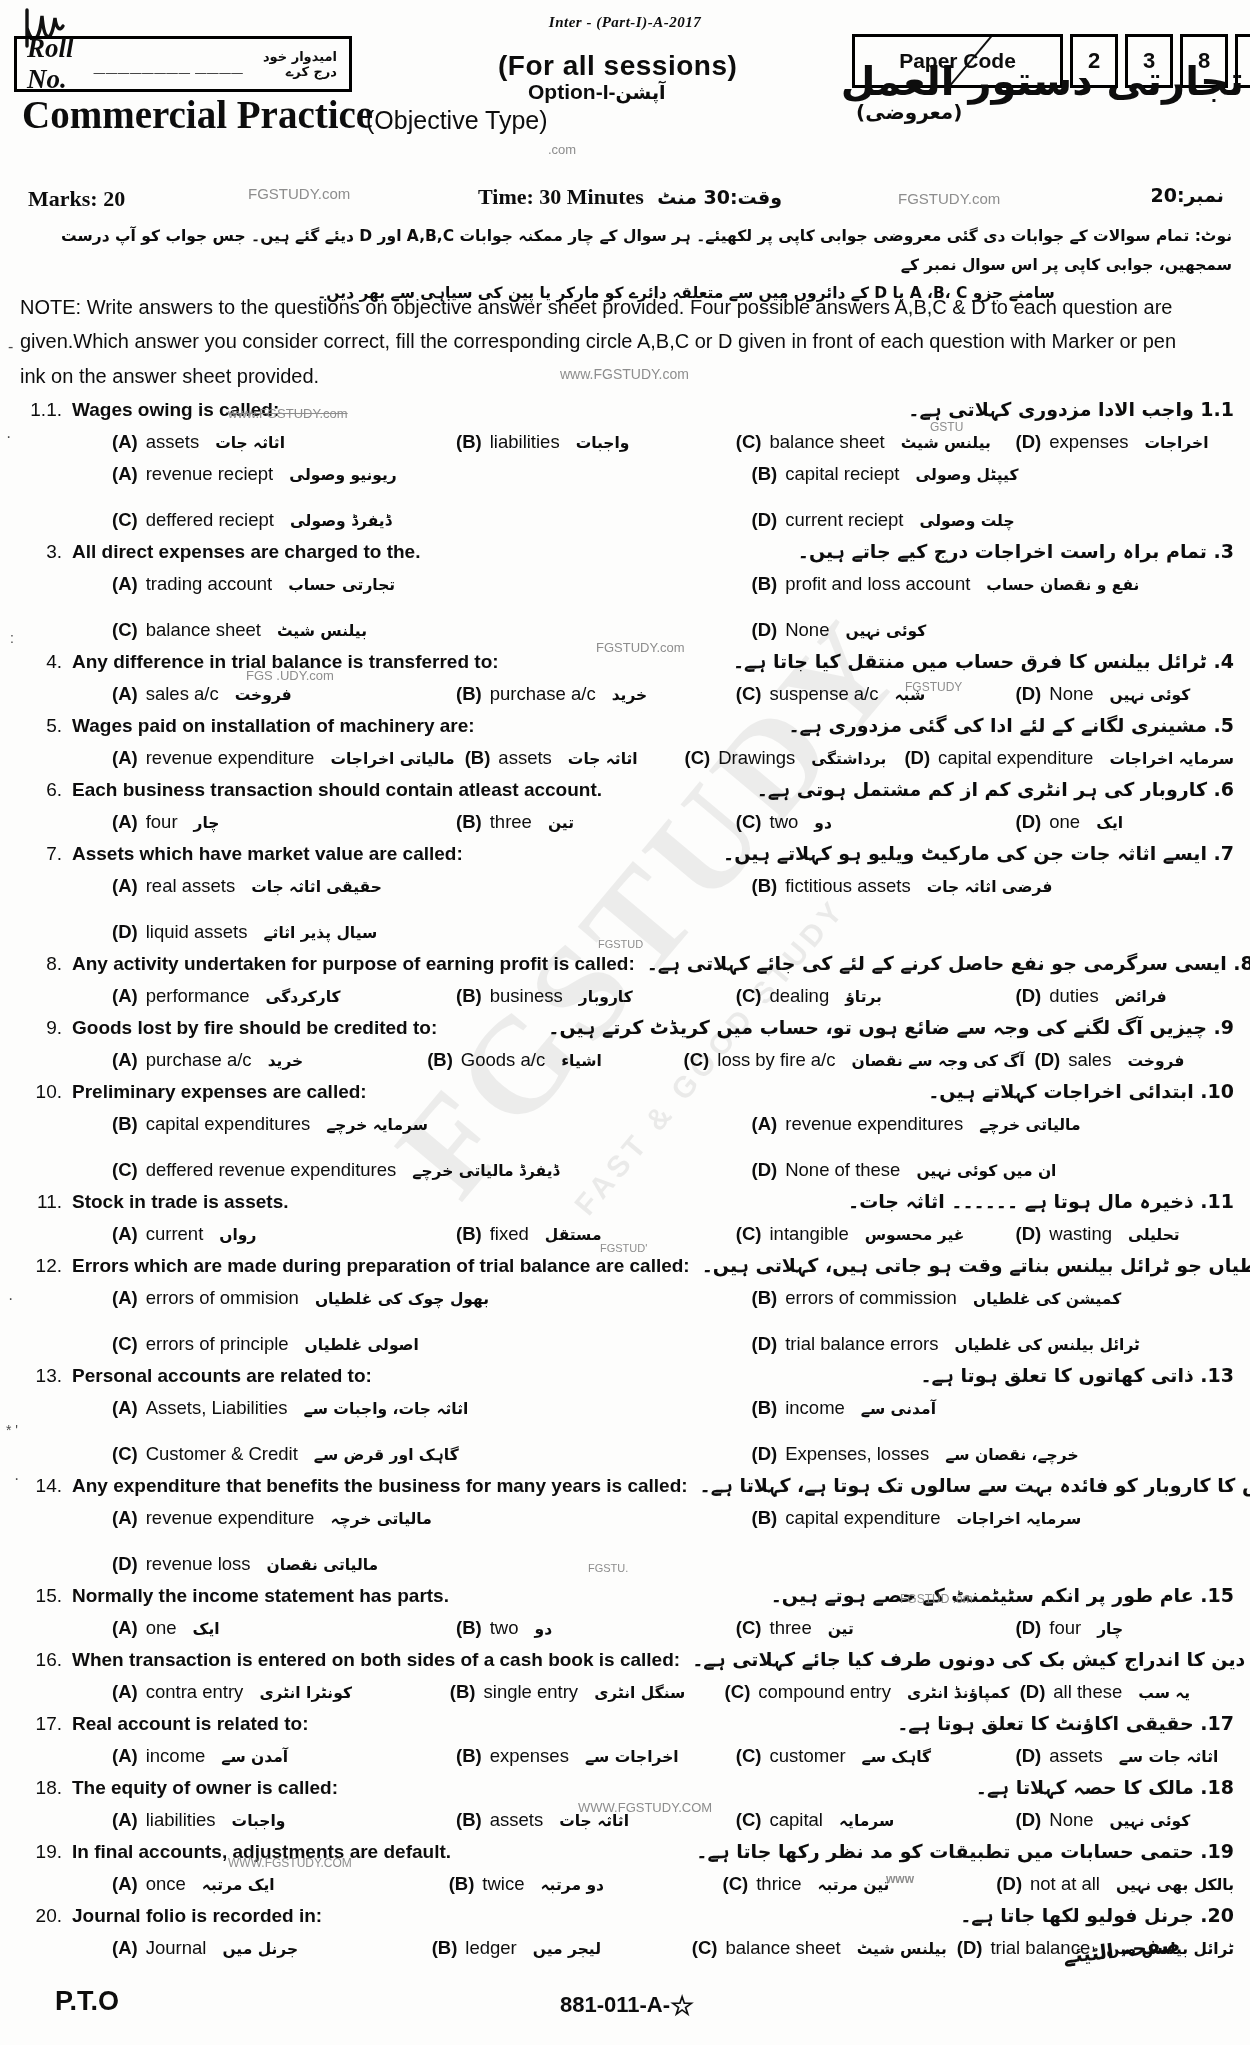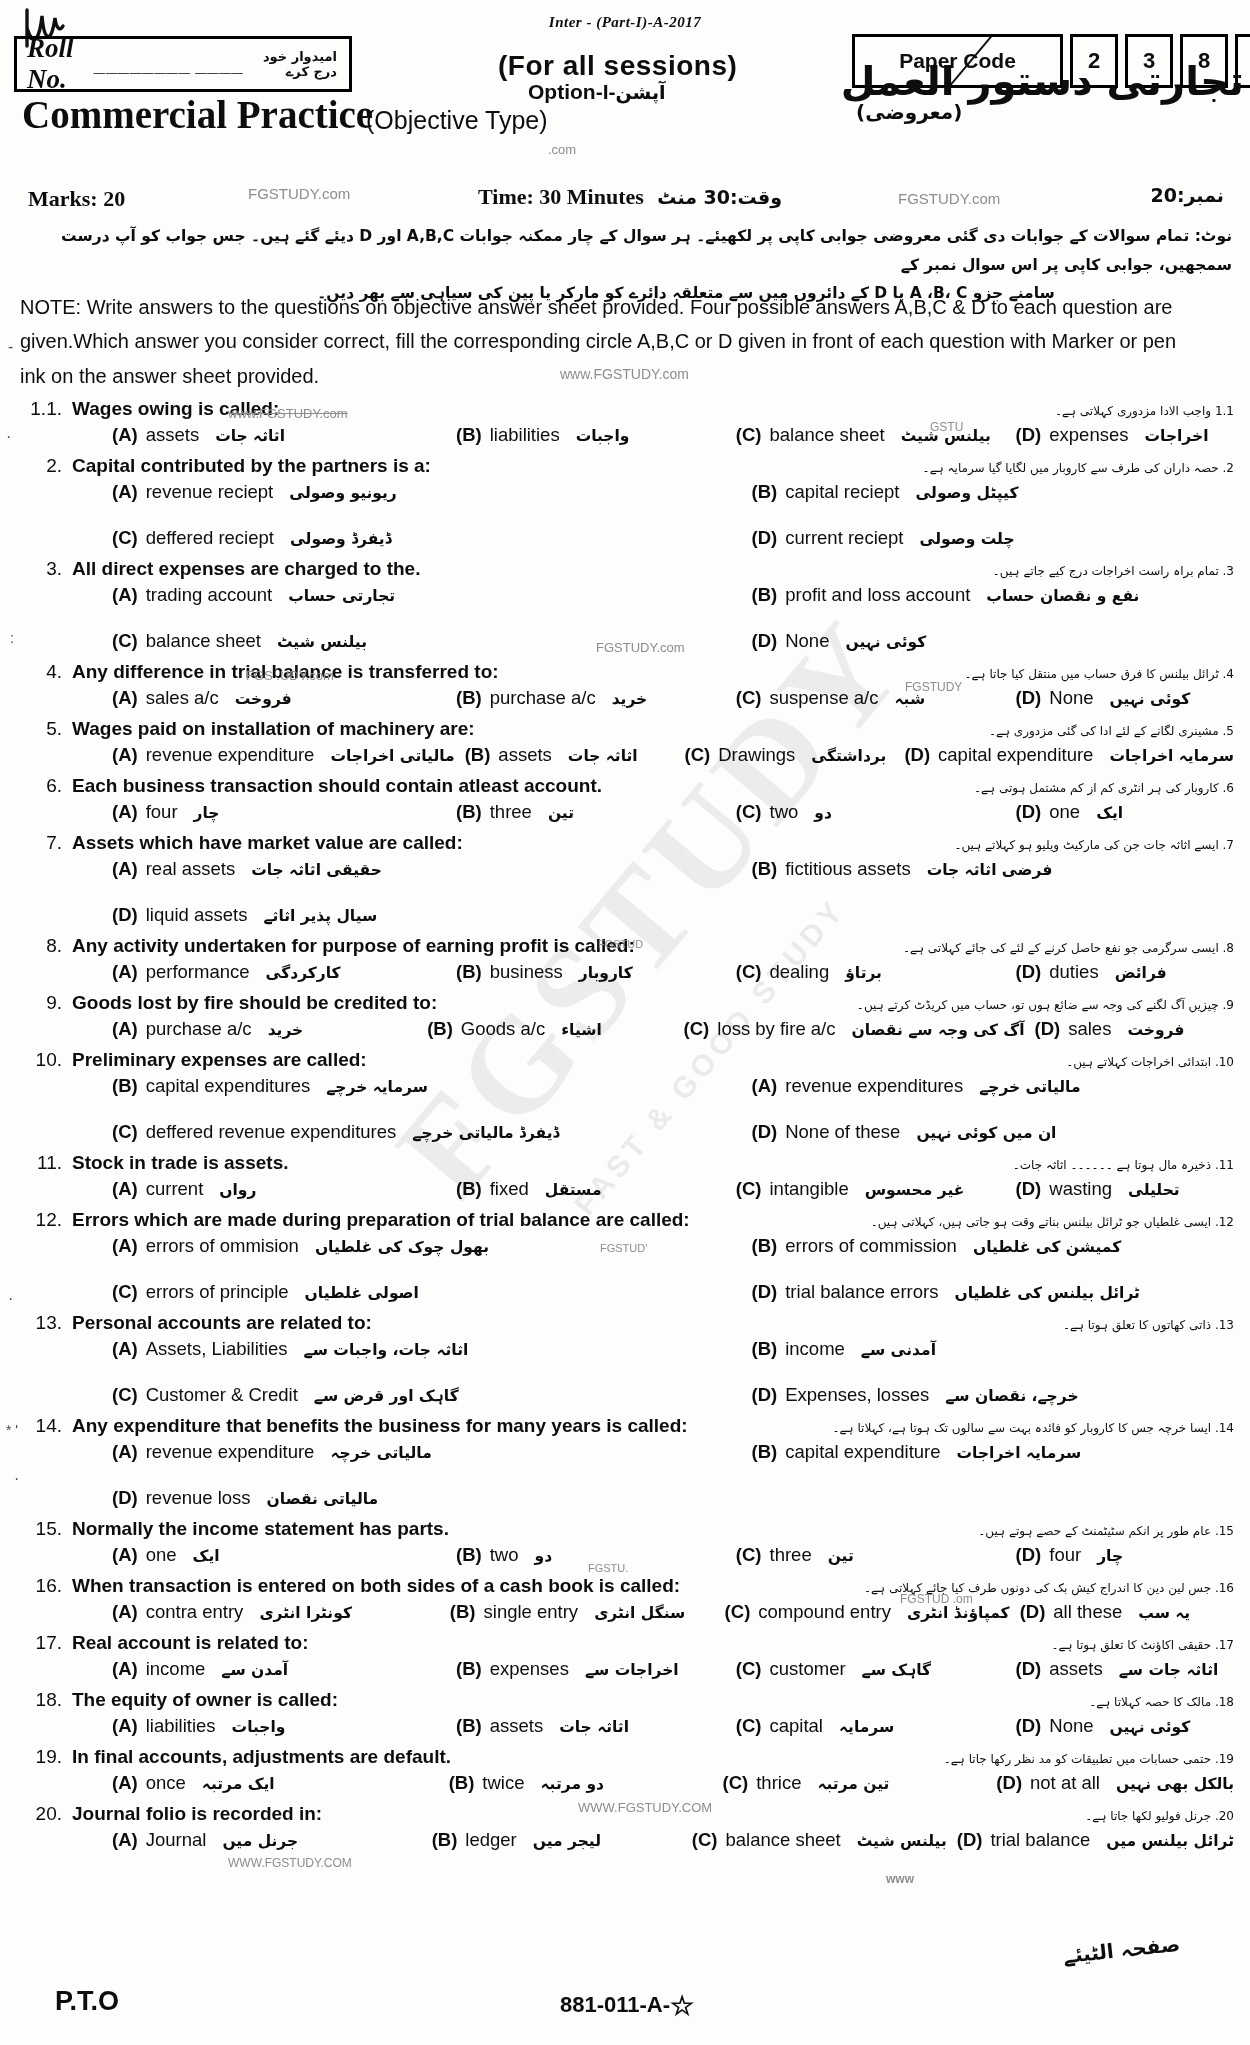--- a/index.html
+++ b/index.html
@@ -43,22 +43,22 @@
   .note-ur{top:222px;left:20px;width:1212px;text-align:right;font-size:15.5px;font-weight:bold;line-height:1.85;}
   .note-ur .l2{text-align:center;padding-left:120px;}
   .note-en{top:290px;left:20px;width:1168px;font-size:20px;line-height:1.72;}
 
   
   .qs{top:398px;left:22px;width:1212px;position:absolute;}
   .q{margin-bottom:9px;}
   .qhead{display:flex;justify-content:space-between;align-items:baseline;gap:12px;}
   .qen{font-size:19px;font-weight:600;white-space:nowrap;}
   .qen .qno{display:inline-block;min-width:40px;text-align:right;margin-right:10px;font-weight:400;}
-  .qur{font-size:12px;font-weight:normal;white-space:nowrap;}
-  .opts{padding-left:90px;margin-top:4px;}
+  .qur{font-size:19px;font-weight:bold;white-space:nowrap;}
+  .opts{padding-left:90px;margin-top:10px;}
   .opts.row4{display:flex;gap:10px;}
   .opts.row4 .opt{flex:1.05;}
   .opts.row4 .opt:nth-child(1){flex:1.3;}
   .opts.row4 .opt:nth-child(4){flex:.85;}
   .opts.grid2{display:grid;grid-template-columns:57% 43%;row-gap:24px;}
   .opt{font-size:18.5px;white-space:nowrap;}
   .opt .lbl{font-weight:bold;margin-right:8px;}
   .opt .our{font-size:15.5px;font-weight:bold;margin-left:16px;}
 
   
@@ -137,24 +137,20 @@
           <div class="qur ur">1.1 واجب الادا مزدوری کہلاتی ہے۔</div>
         </div>
         <div class="opts row4">
           <span class="opt"><b class="lbl">(A)</b><span class="oen">assets</span><span class="our ur">اثاثہ جات</span></span>
           <span class="opt"><b class="lbl">(B)</b><span class="oen">liabilities</span><span class="our ur">واجبات</span></span>
           <span class="opt"><b class="lbl">(C)</b><span class="oen">balance sheet</span><span class="our ur">بیلنس شیٹ</span></span>
           <span class="opt"><b class="lbl">(D)</b><span class="oen">expenses</span><span class="our ur">اخراجات</span></span>
         </div>
       </div>
       <div class="q">
-        <div class="qhead">
-          <div class="qen"><span class="qno">2.</span><span class="qtext">Capital contributed by the partners is a:</span></div>
-          <div class="qur ur">2. حصہ داران کی طرف سے کاروبار میں لگایا گیا سرمایہ ہے۔</div>
-        </div>
         <div class="opts grid2">
           <span class="opt"><b class="lbl">(A)</b><span class="oen">revenue reciept</span><span class="our ur">ریونیو وصولی</span></span>
           <span class="opt"><b class="lbl">(B)</b><span class="oen">capital reciept</span><span class="our ur">کیپٹل وصولی</span></span>
           <span class="opt"><b class="lbl">(C)</b><span class="oen">deffered reciept</span><span class="our ur">ڈیفرڈ وصولی</span></span>
           <span class="opt"><b class="lbl">(D)</b><span class="oen">current reciept</span><span class="our ur">چلت وصولی</span></span>
         </div>
       </div>
       <div class="q">
         <div class="qhead">
           <div class="qen"><span class="qno">3.</span><span class="qtext">All direct expenses are charged to the.</span></div>

